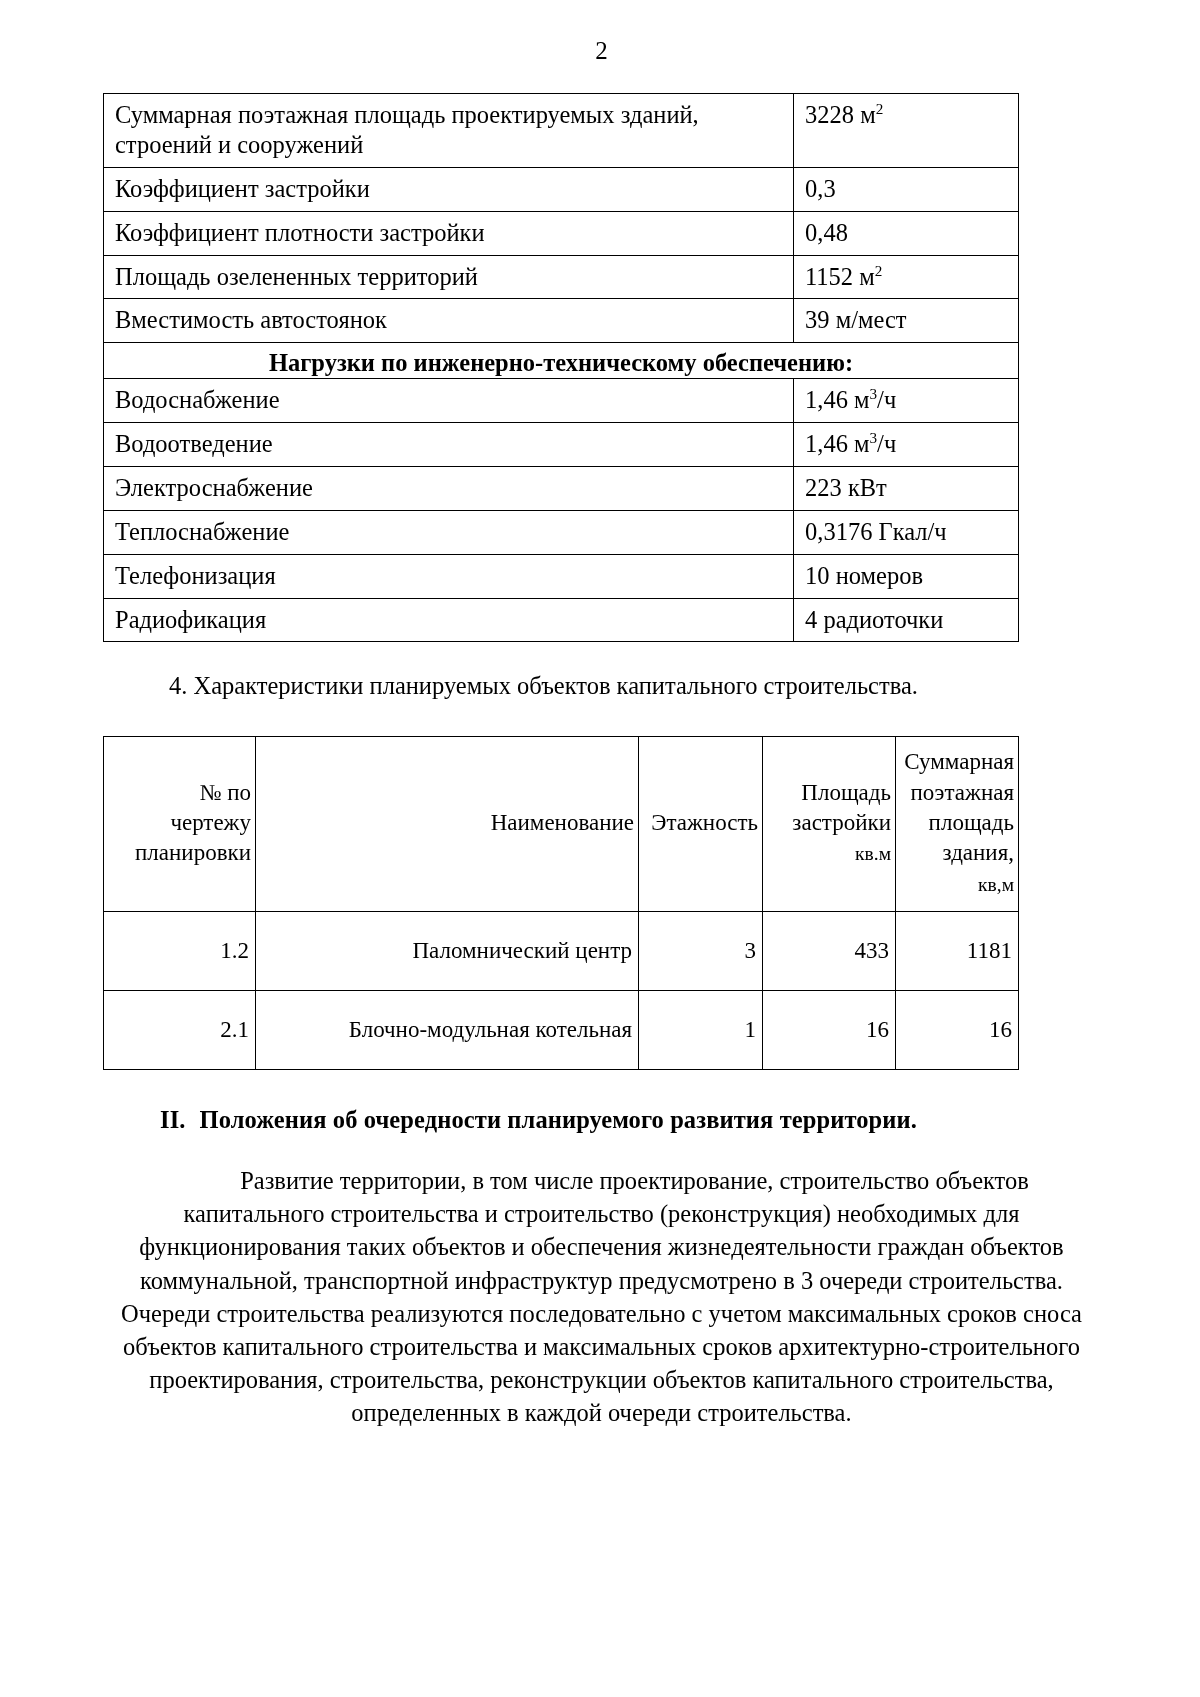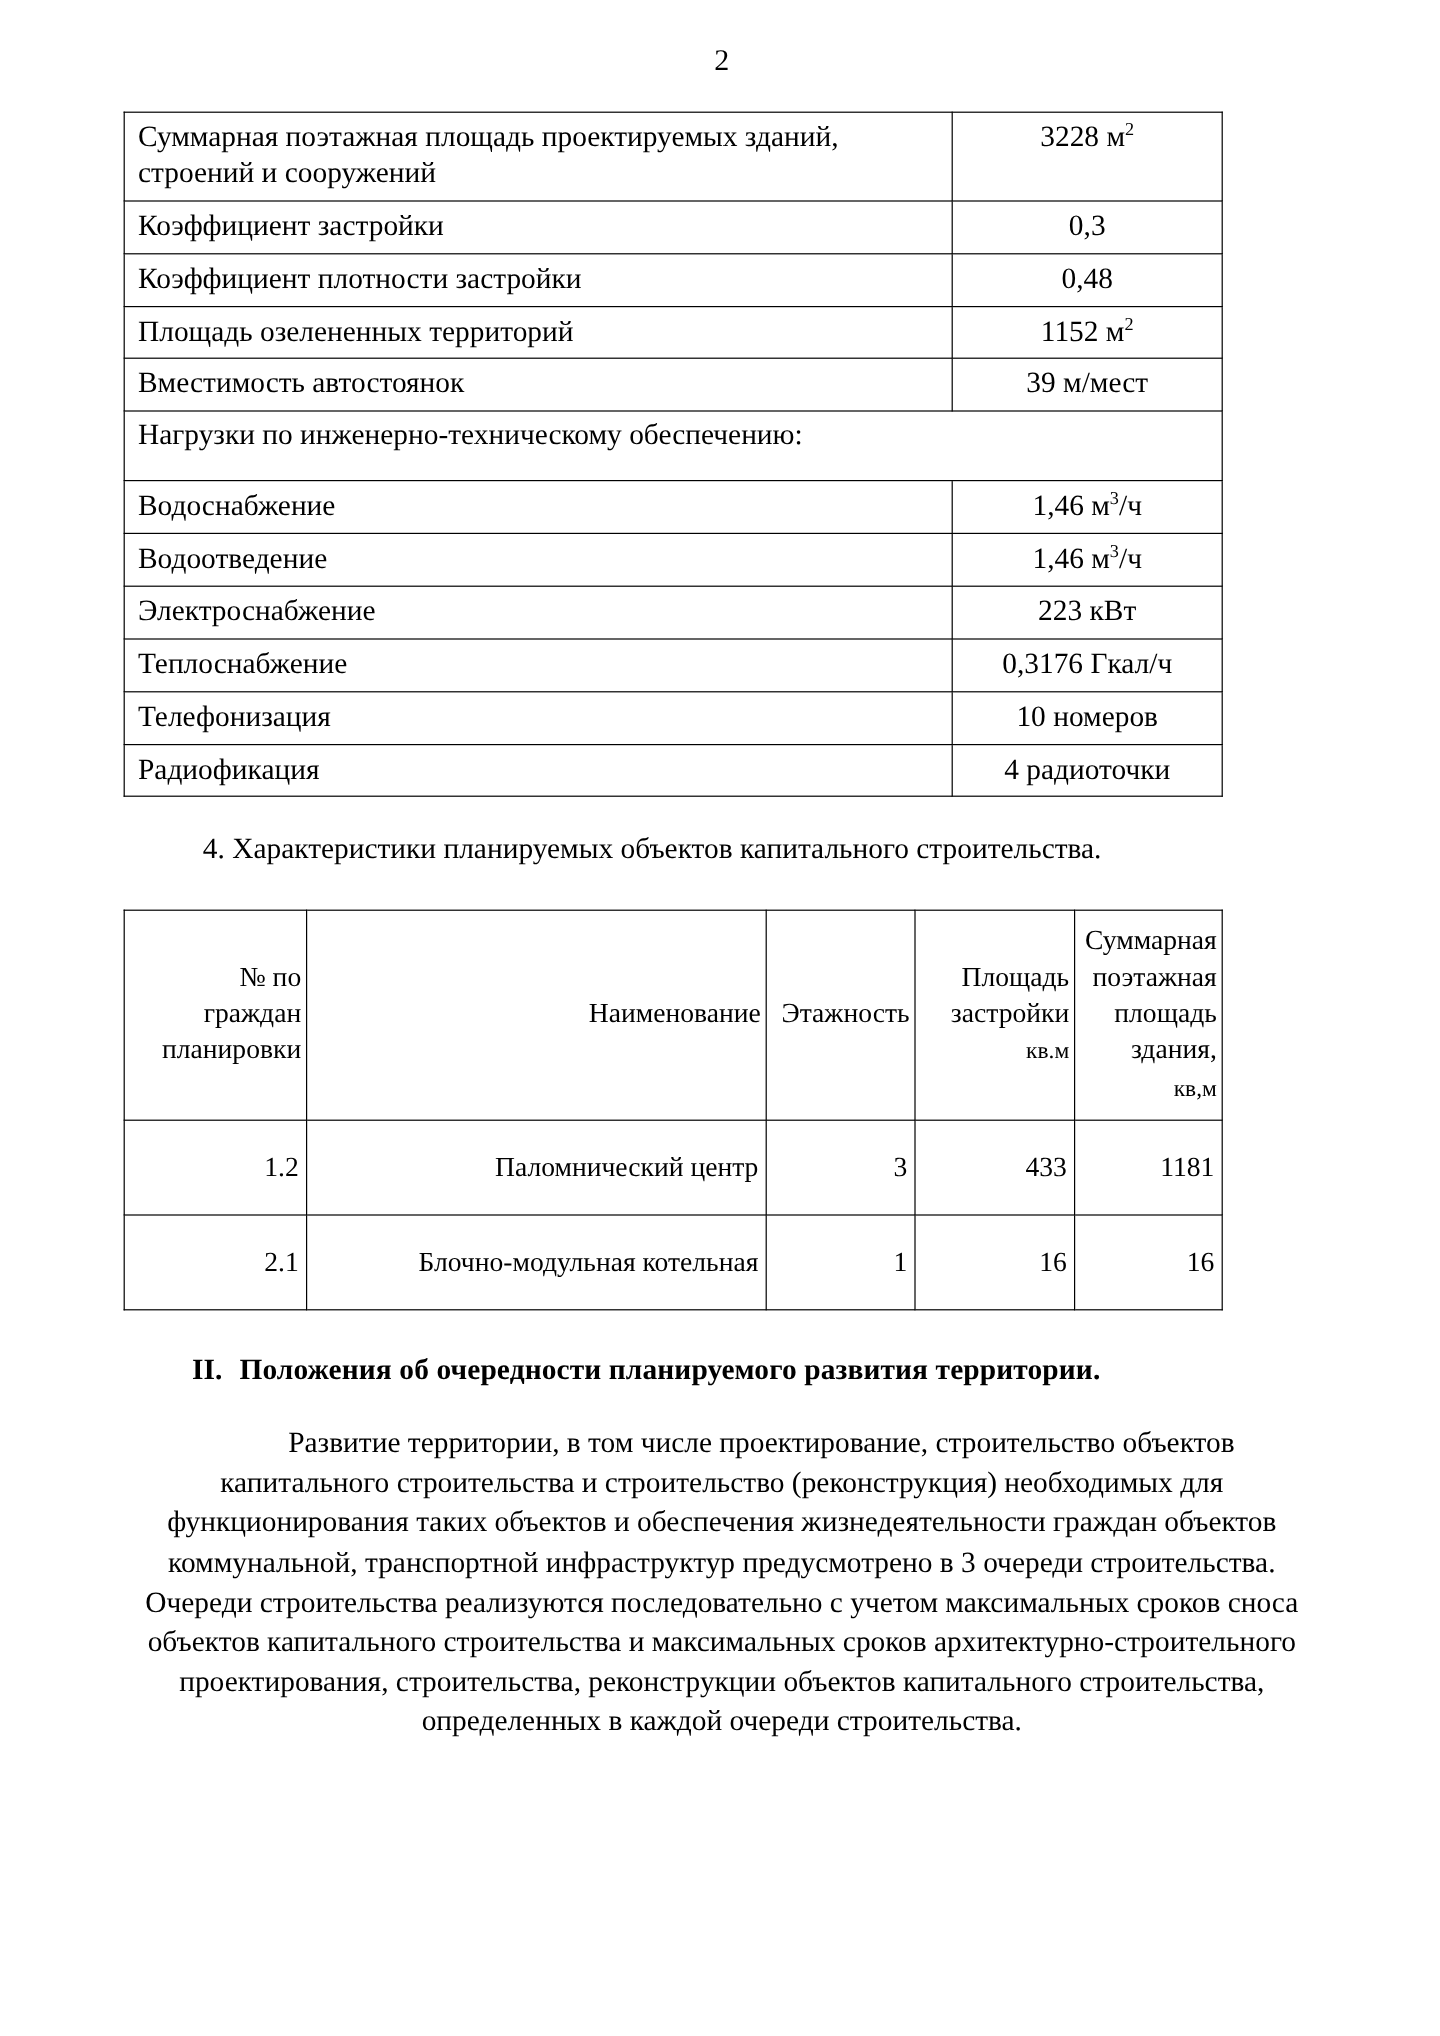--- a/index.html
+++ b/index.html
@@ -41,24 +41,26 @@
   table.doc-table td {
     border: 1.6px solid #000000;
     font-size: 24.5px;
     line-height: 1.22;
     padding: 6px 11px 7px 11px;
     vertical-align: top;
   }
   .t1 col.c-label { width: 690px; }
   .t1 col.c-value { width: 225px; }
   .t1 td.label { text-align: left; }
-  .t1 td.value { text-align: center; white-space: nowrap; }
+  .t1 td.value { text-align: left; white-space: nowrap; }
   .t1 td.section {
+    text-align: center;
     padding-top: 5px;
-    padding-bottom: 22px;
+    padding-bottom: 0;
+    font-weight: bold;
   }
   sup {
     font-size: 0.62em;
     line-height: 0;
     vertical-align: super;
   }
 
   
   .para {
     font-size: 24.5px;
@@ -191,21 +193,21 @@
       <col class="c1">
         <col class="c2">
         <col class="c3">
         <col class="c4">
         <col class="c5">
     </colgroup>
     <thead>
       <tr>
         <th>
           <span>№ по</span><br>
-          <span>граждан</span><br>
+          <span>чертежу</span><br>
           <span>планировки</span>
         </th>
         <th>
           <span>Наименование</span>
         </th>
         <th>
           <span>Этажность</span>
         </th>
         <th>
           <span>Площадь</span><br>

